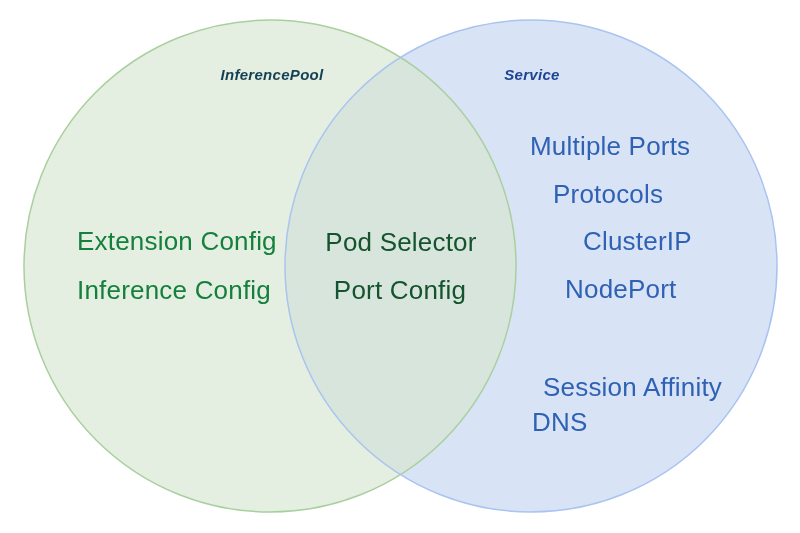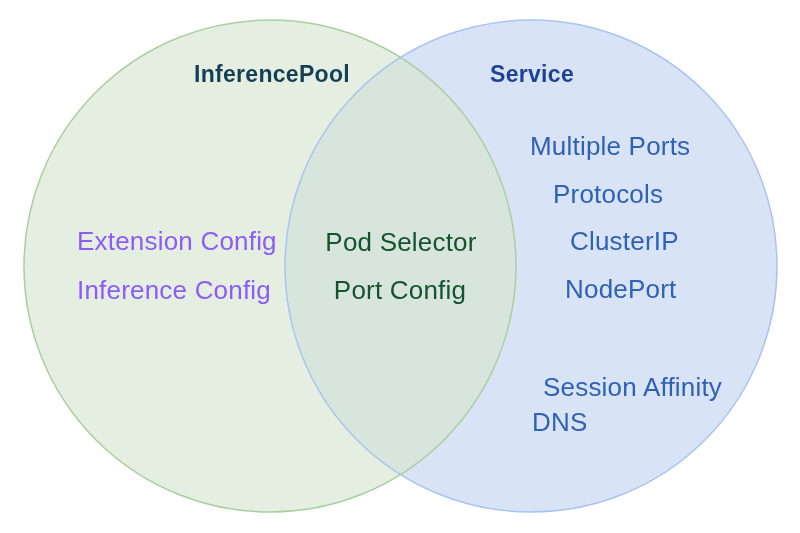--- a/index.html
+++ b/index.html
@@ -15,26 +15,27 @@
   .label {
     position: absolute;
     white-space: nowrap;
     font-size: 26px;
     letter-spacing: 0.2px;
     line-height: 1;
   }
   .label.centered { transform: translate(-50%, -50%); }
   .label.lefted   { transform: translateY(-50%); }
   .venn-title {
-    font-size: 23px;
+    font-size: 15px;
     font-weight: bold;
     letter-spacing: 0.3px;
+    font-style: italic;
   }
   .left-title  { color: #143f54; }
-  .left-item   { color: #8b5cf6; }
+  .left-item   { color: #15803d; }
   .mid-item    { color: #14532d; }
   .right-title { color: #1d4392; }
   .right-item  { color: #2f62b4; }
 </style>
 </head>
 <body>
 
 <div class="stage">
 
   <svg width="800" height="533" viewBox="0 0 800 533">
@@ -51,18 +52,18 @@
   <div class="label venn-title right-title centered" style="left:532px; top:74px;">Service</div>
 
   <div class="label left-item lefted" style="left:77px; top:241px;">Extension Config</div>
   <div class="label left-item lefted" style="left:77px; top:290px;">Inference Config</div>
 
   <div class="label mid-item centered" style="left:401px; top:242px;">Pod Selector</div>
   <div class="label mid-item centered" style="left:400px; top:290px;">Port Config</div>
 
   <div class="label right-item lefted" style="left:530px; top:146px;">Multiple Ports</div>
   <div class="label right-item lefted" style="left:553px; top:194px;">Protocols</div>
-  <div class="label right-item lefted" style="left:570px; top:241px;">ClusterIP</div>
+  <div class="label right-item lefted" style="left:583px; top:241px;">ClusterIP</div>
   <div class="label right-item lefted" style="left:565px; top:289px;">NodePort</div>
   <div class="label right-item lefted" style="left:543px; top:387px;">Session Affinity</div>
   <div class="label right-item lefted" style="left:532px; top:422px;">DNS</div>
 
 </div>
 
 </body></html>

